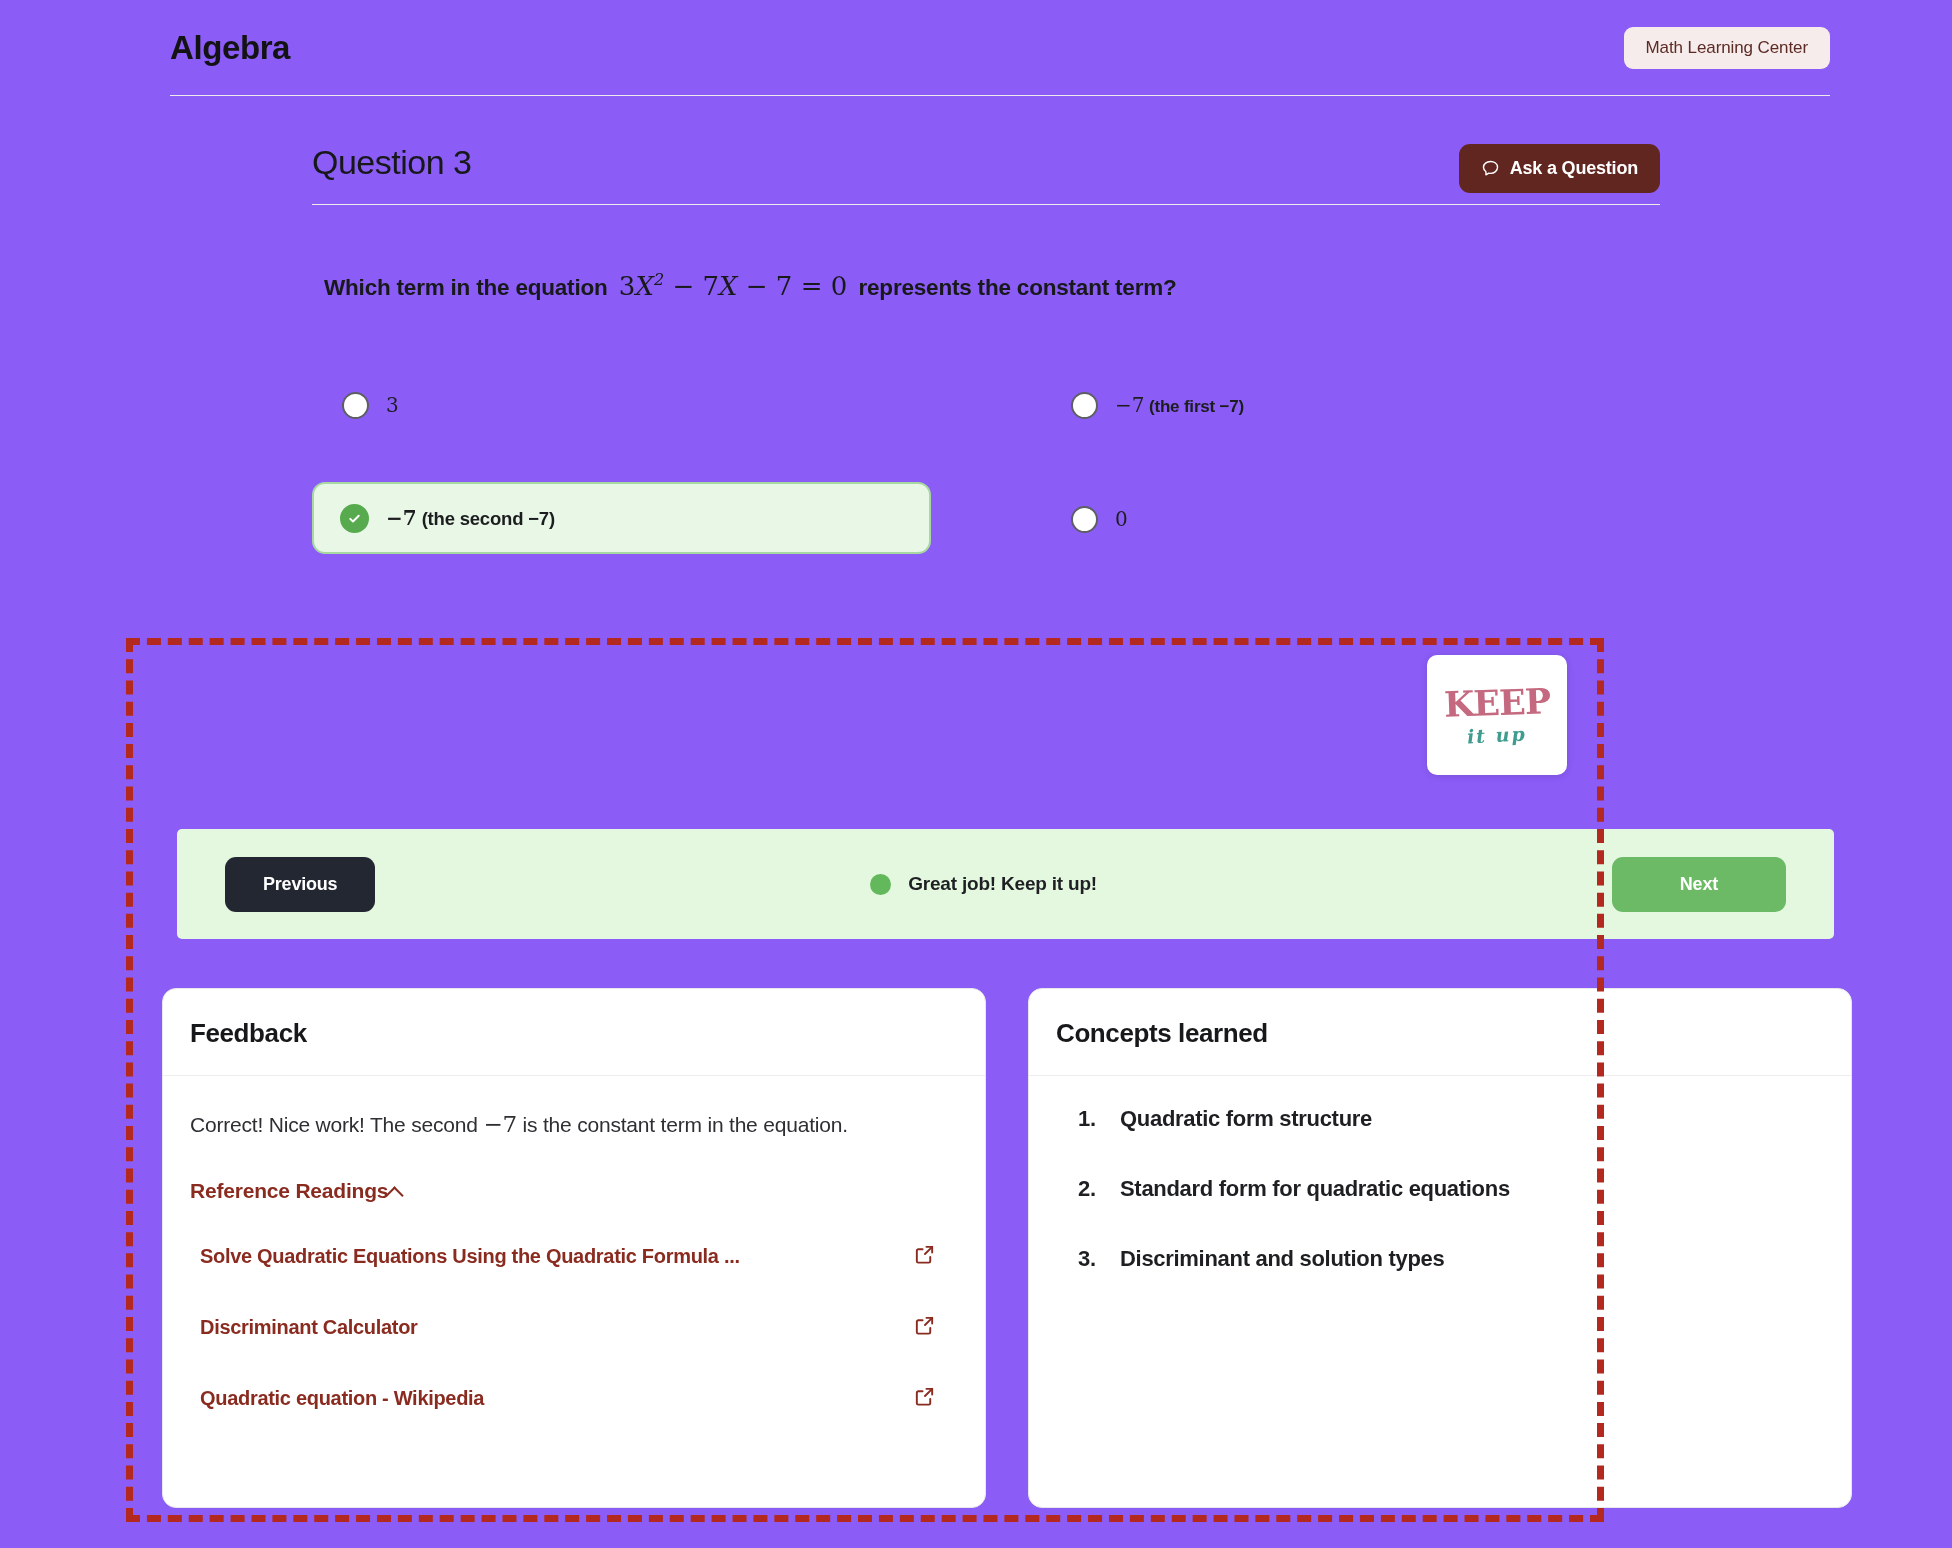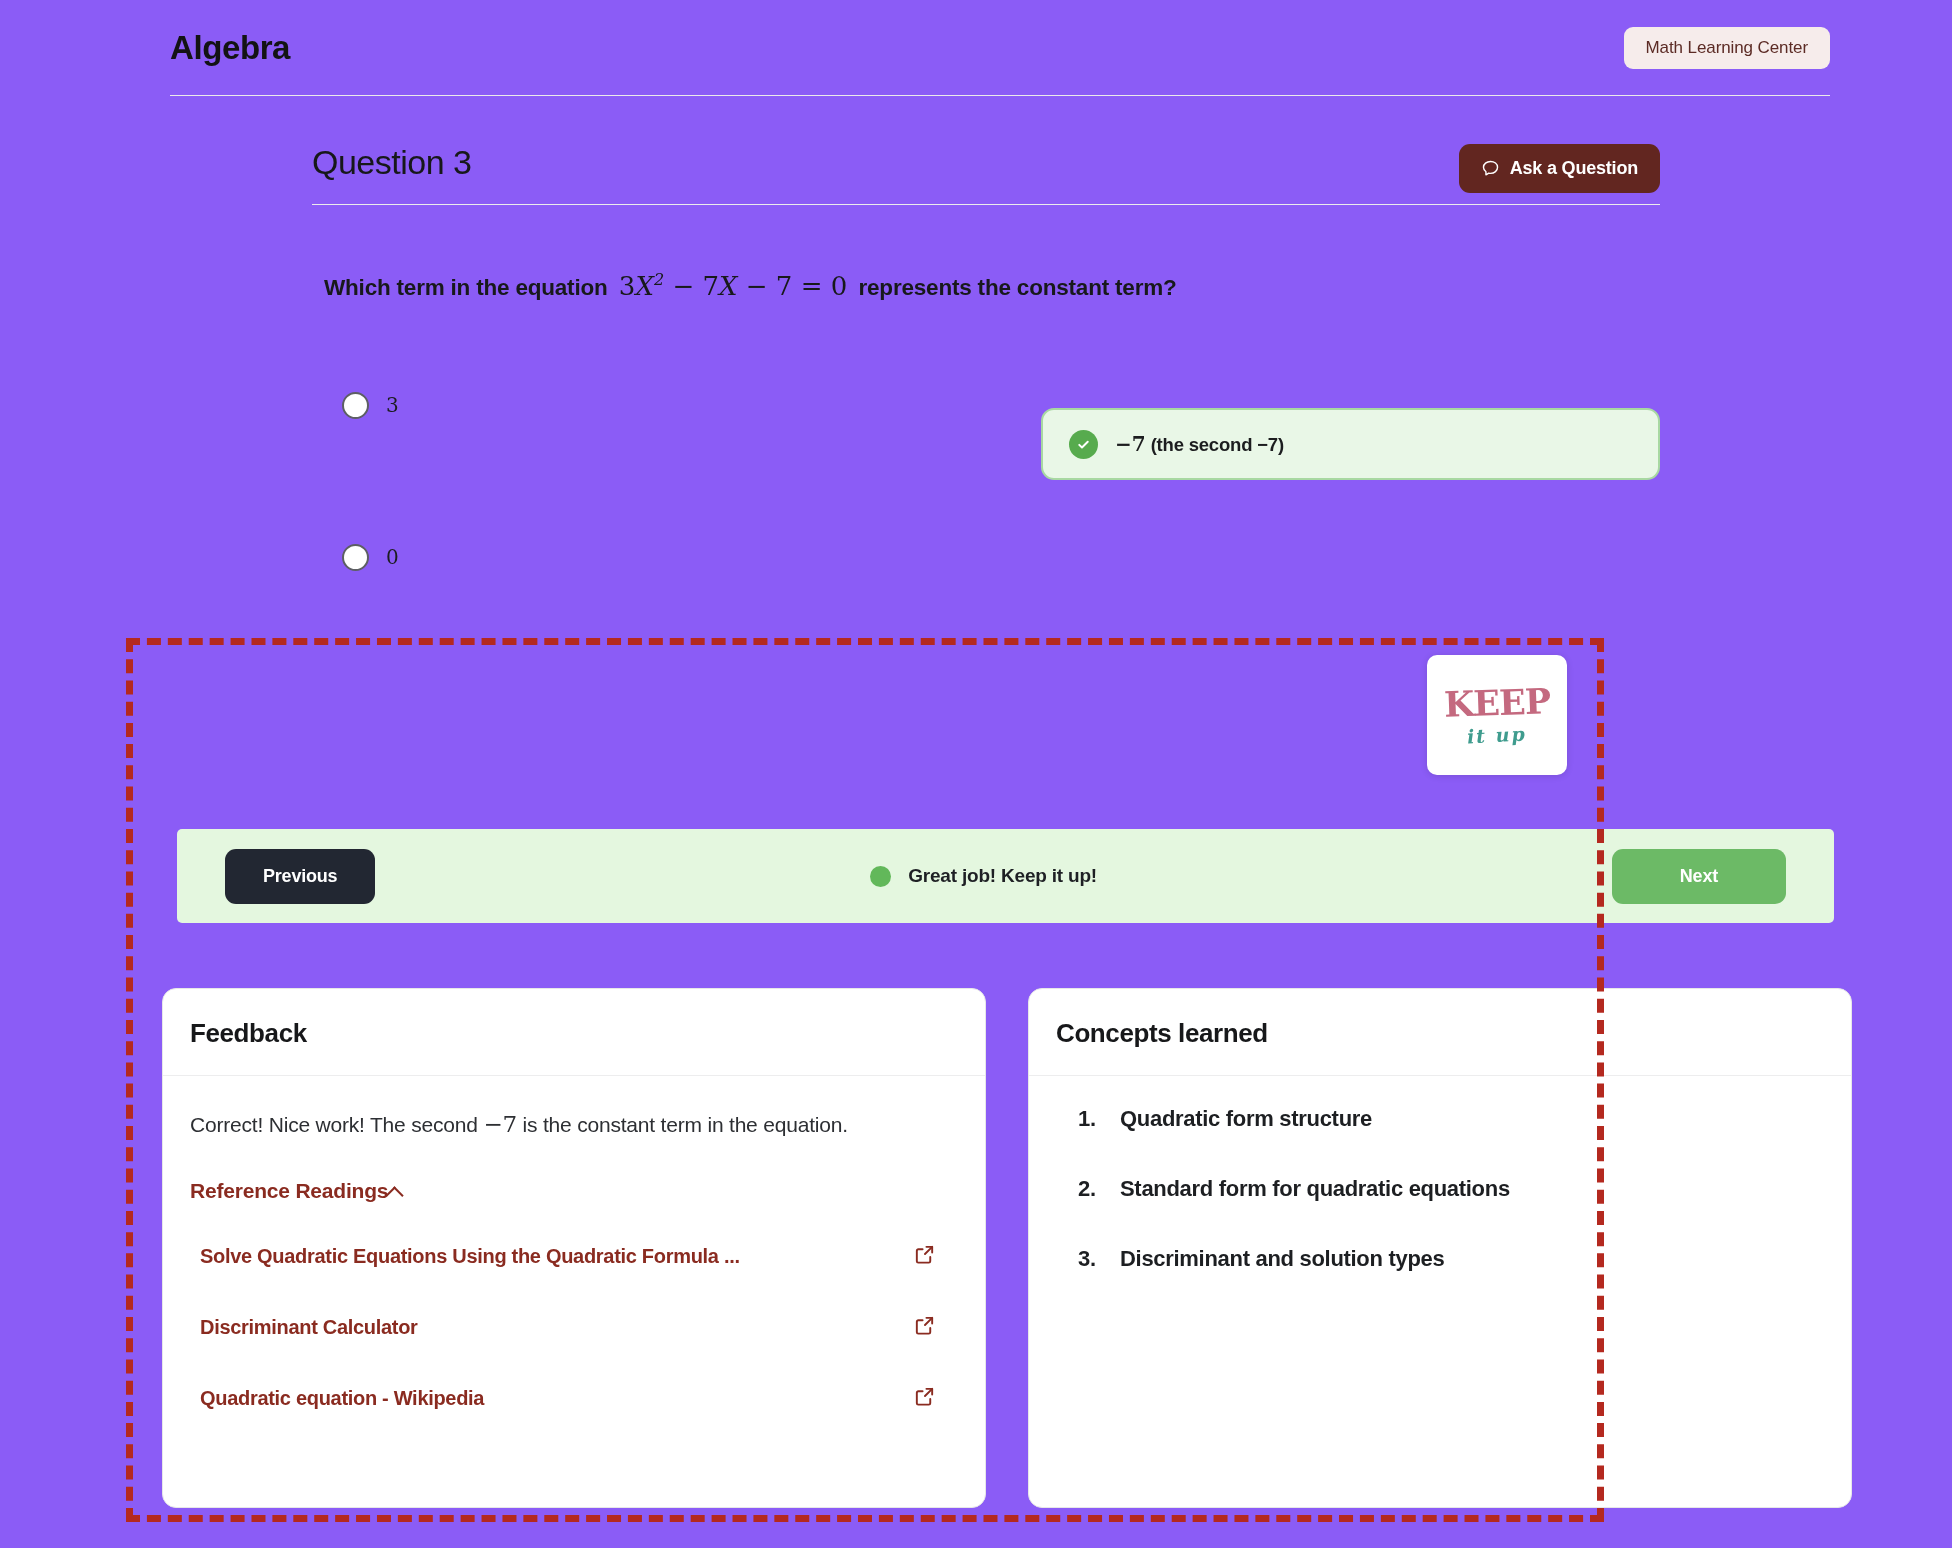--- a/index.html
+++ b/index.html
@@ -222,21 +222,21 @@
     transform: rotate(-3deg);
     margin-top: 5px;
   }
 
   
   .navbar {
     position: absolute;
     left: 177px;
     top: 829px;
     width: 1657px;
-    height: 94px;
+    height: 110px;
     background: #e4f7df;
     border-radius: 5px;
     display: flex;
     align-items: center;
     justify-content: space-between;
     padding: 0 48px;
   }
   .prev-btn {
     background: #222732;
     color: #ffffff;
@@ -405,20 +405,26 @@
     <span>Which term in the equation</span><span class="mathv">&nbsp;3<i>X</i><sup>2</sup> − 7<i>X</i> − 7 = 0&nbsp;</span><span>represents the constant term?</span>
   </div>
 
   <div class="options">
 
     <div class="opt plain">
       <span class="radio"></span>
       <span class="opt-label">3</span>
     </div>
 
+    <div class="opt plain">
+      <span class="radio"></span>
+      <span class="opt-label">
+        <span>−7</span><span class="txt-r">&nbsp;</span><span class="txt-r">(the first −7)</span>
+      </span>
+    </div>
 
     <div class="opt correct">
       <span class="check">
         <svg width="17" height="17" viewBox="0 0 20 20" fill="none">
           <path d="M5 10.4l3.2 3.2L15 6.8" stroke="#ffffff" stroke-width="2.3" stroke-linecap="round" stroke-linejoin="round"></path>
         </svg>
       </span>
       <span class="opt-label bold">
         <span>−7</span><span class="txt">&nbsp;</span><span class="txt">(the second −7)</span>
       </span>

